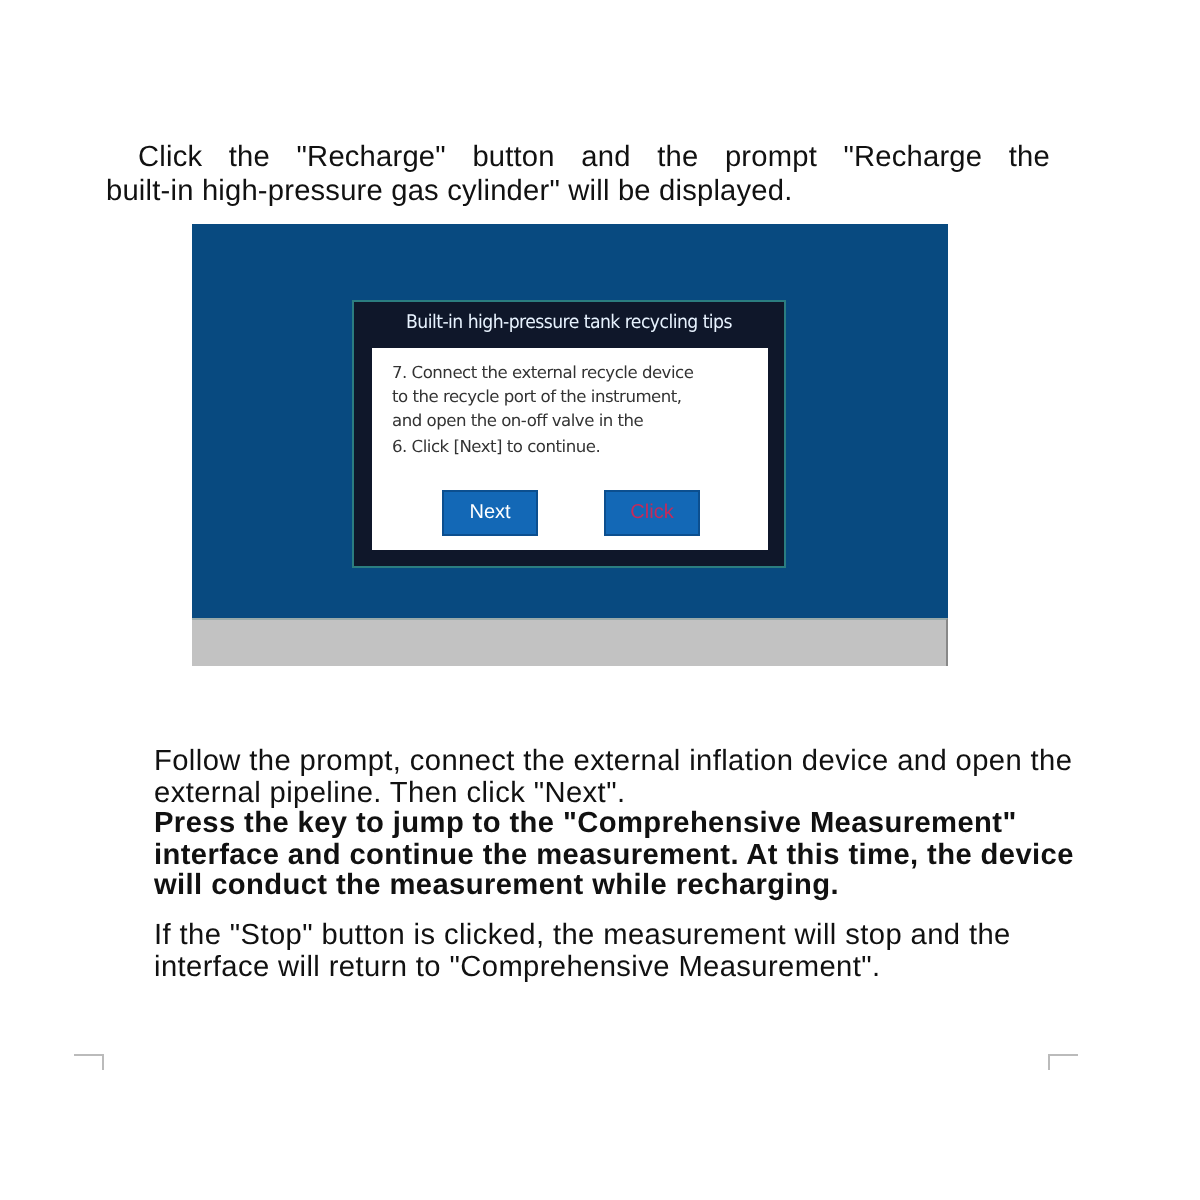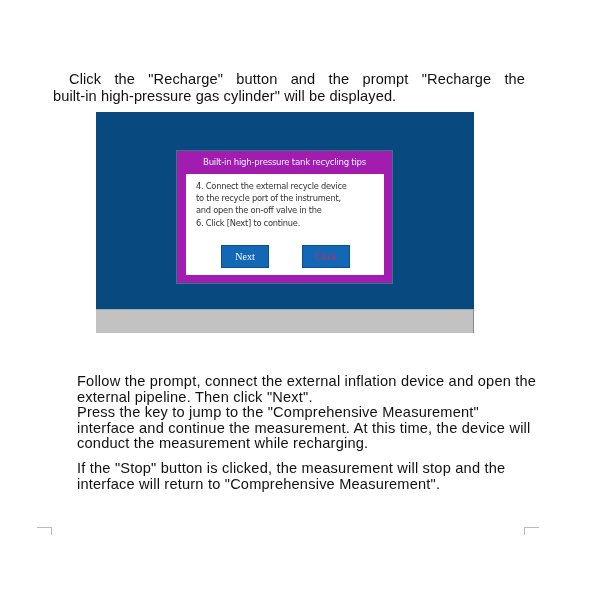--- a/index.html
+++ b/index.html
@@ -18,71 +18,71 @@
       position: absolute; left: 96px; top: 112px; width: 378px; height: 221px;
       background: #084a80;
     }
     .screen .bottom-bar {
       position: absolute; left: 0; right: 0; bottom: 0; height: 24px;
       background: #c2c2c2; border-top: 1px solid #9aa; border-right: 1px solid #888;
     }
 
     .dialog {
       position: absolute; left: 80px; top: 38px; width: 217px; height: 134px;
-      background: #a21caf; border: 1px solid #2b7d80;
+      background: #0f172a; border: 1px solid #2b7d80;
     }
     .dialog-title {
       position: absolute; left: 0; right: 0; top: 5px; text-align: center;
       color: #e8f3ff; font-family: "DejaVu Sans", sans-serif; font-size: 9.4px; letter-spacing: -0.3px;
       transform: scaleX(0.92);
     }
     .dialog-body {
       position: absolute; left: 9px; top: 23px; width: 198px; height: 101px;
       background: #ffffff;
     }
     .dialog-text {
       position: absolute; left: 10px; top: 6px; width: 185px;
       font-family: "DejaVu Sans", sans-serif; font-size: 8.3px; line-height: 12.2px; color: #333;
       letter-spacing: -0.25px;
     }
     .dialog-text div { white-space: nowrap; }
     .btn {
       position: absolute; top: 71px; width: 48px; height: 23px;
       background: #1368b6; border: 1px solid #0c4f8f;
-      font-family: Liberation Serif, serif; font-size: 10px; line-height: 21px; text-align: center;
+      font-family: Liberation Sans, sans-serif; font-size: 10px; line-height: 21px; text-align: center;
     }
     .btn-next { left: 35px; color: #ffffff; }
     .btn-stop { left: 116px; color: #c62a5a; }
 
     .para {
       position: absolute; left: 77px; width: 460px;
       font-size: 14.6px; line-height: 15.5px; letter-spacing: 0.2px; color: #111;
     }
     .p1 { top: 374px; }
-    .p2 { top: 405px; }
+    .p2 { top: 405px; font-weight: bold; }
     .p3 { top: 461px; }
 
     .cropmark { position: absolute; width: 15px; height: 8px; }
     .crop-left { left: 37px; top: 527px; border-top: 1px solid #bbb; border-right: 1px solid #bbb; }
     .crop-right { left: 524px; top: 527px; border-top: 1px solid #bbb; border-left: 1px solid #bbb; }
   </style>
 </head>
 <body>
 
 <div class="intro">
   <span class="l1">Click the "Recharge" button and the prompt "Recharge the</span>
   <span class="l2">built-in high-pressure gas cylinder" will be displayed.</span>
 </div>
 
 <div class="screen">
   <div class="dialog">
     <div class="dialog-title">Built-in high-pressure tank recycling tips</div>
     <div class="dialog-body">
       <div class="dialog-text">
-        <div>4. Connect the external recycle device</div>
+        <div>7. Connect the external recycle device</div>
         <div>to the recycle port of the instrument,</div>
         <div>and open the on-off valve in the</div>
         <div>6. Click [Next] to continue.</div>
       </div>
       <div class="btn btn-next">Next</div>
       <div class="btn btn-stop">Click</div>
     </div>
   </div>
   <div class="bottom-bar"></div>
 </div>

